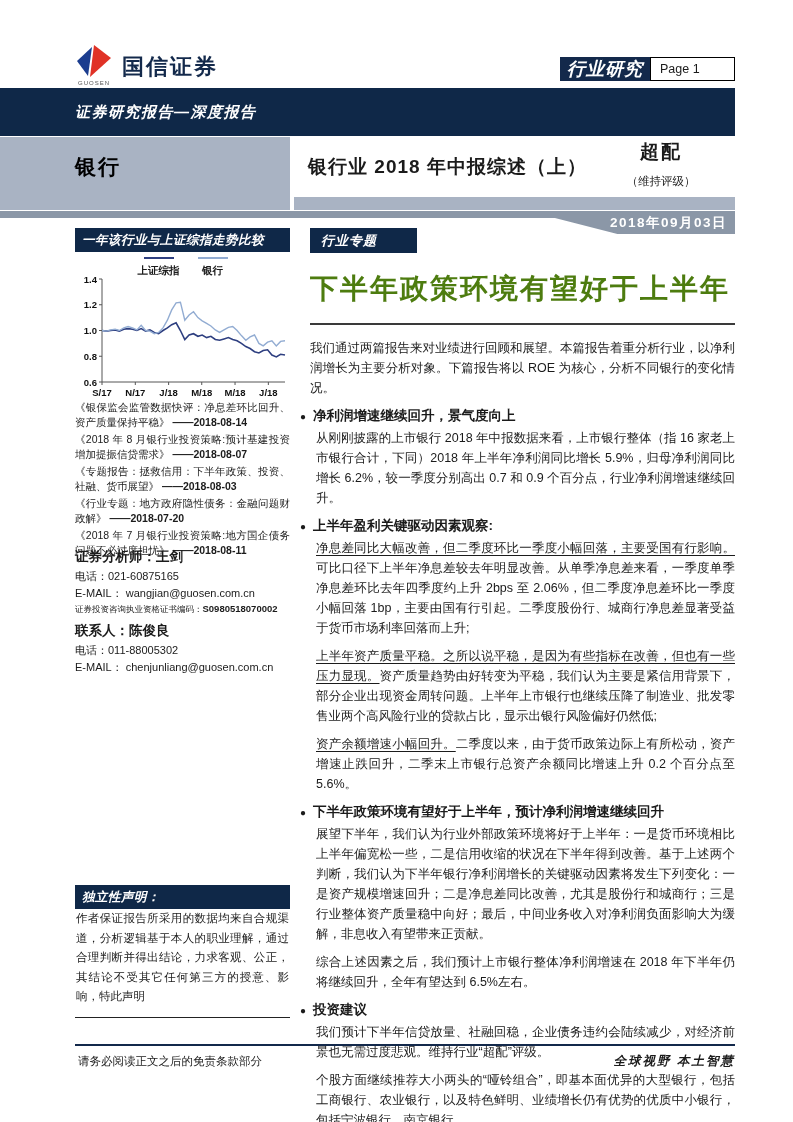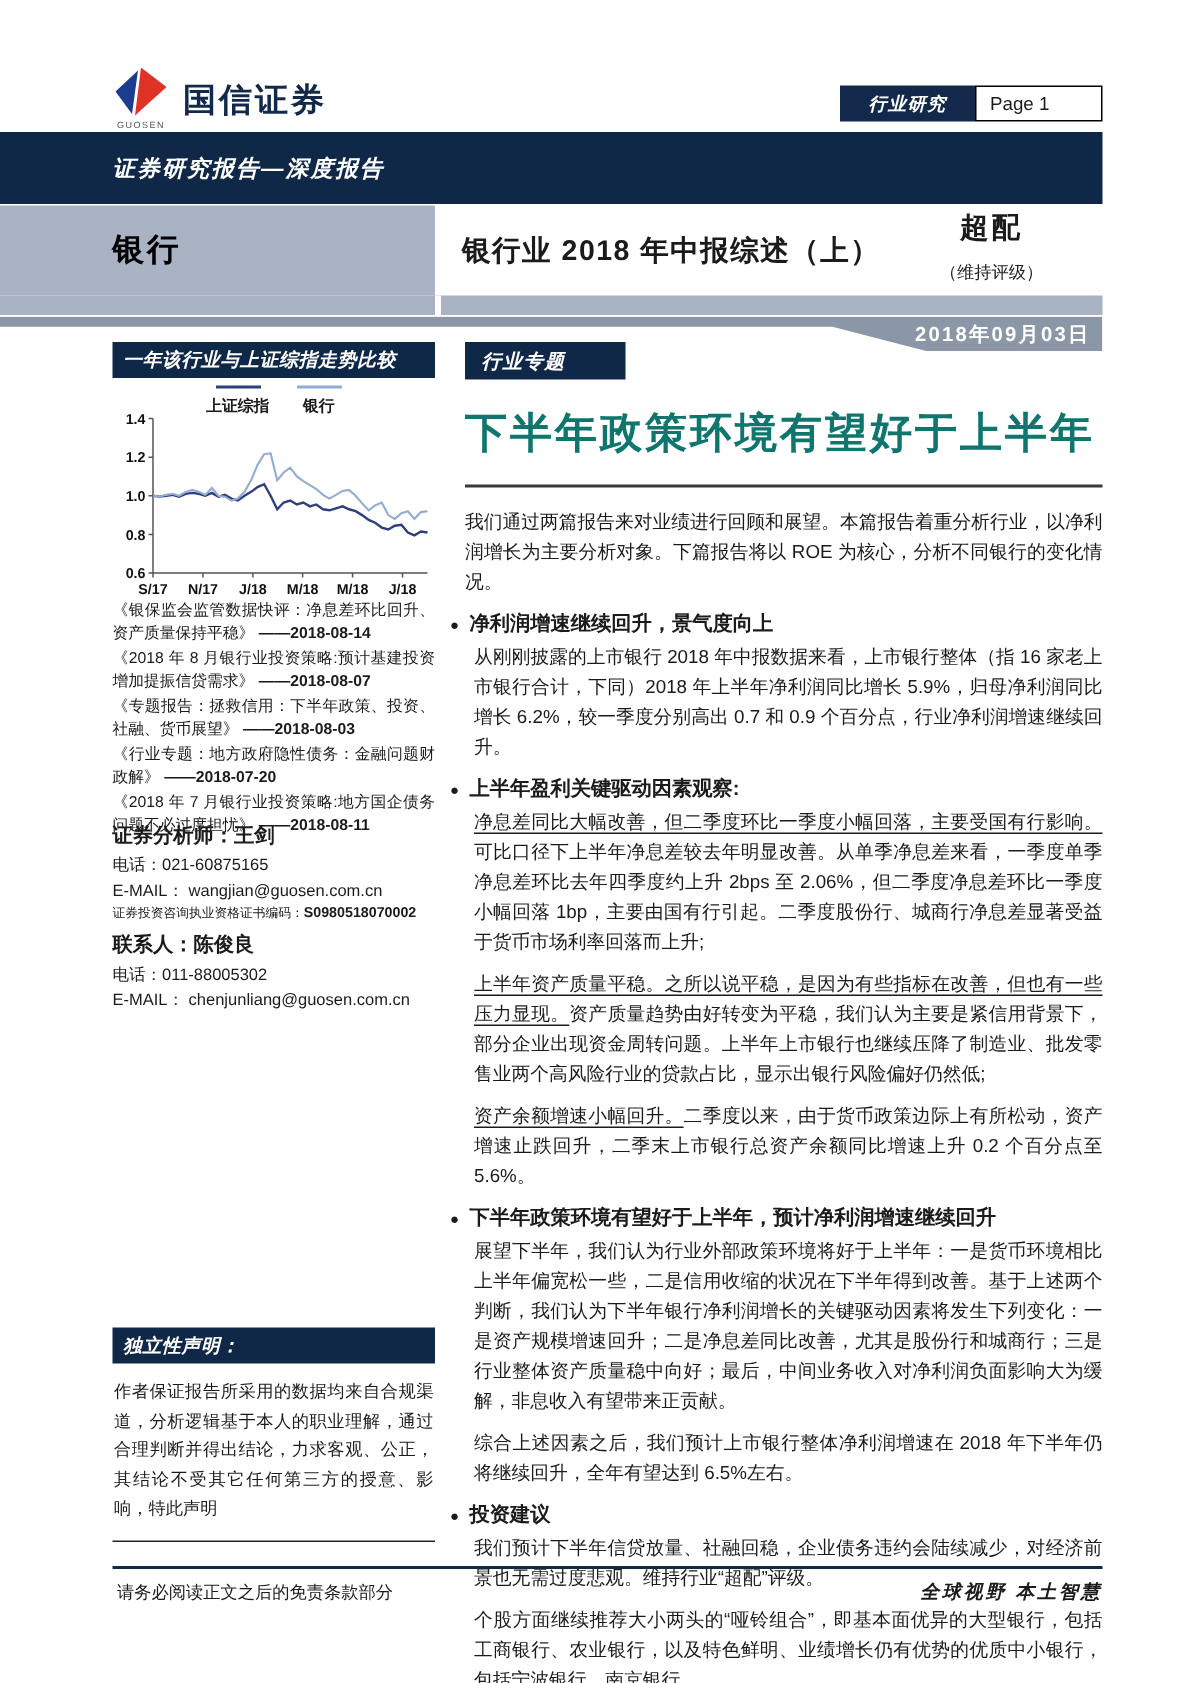--- a/index.html
+++ b/index.html
@@ -7,21 +7,21 @@
   .page {
     position:relative; width:793px; height:1122px; background:#fff;
     font-family:"Liberation Sans","DejaVu Sans",sans-serif; color:#1b1b1b; overflow:hidden;
   }
   
   .logo { position:absolute; left:74px; top:44px; display:flex; align-items:flex-start; }
   .logo-mark { width:40px; text-align:center; }
   .logo-sub { font-size:6px; color:#555; letter-spacing:1px; margin-top:-2px; }
   .logo-text { font-size:22px; font-weight:bold; color:#13294b; margin:8px 0 0 8px; letter-spacing:2px; }
   .header-boxes { position:absolute; left:560px; top:57px; width:175px; height:24px; display:flex; }
-  .box-industry { width:90px; background:#13294b; color:#fff; font-size:12px; font-weight:bold; font-style:italic;
+  .box-industry { width:90px; background:#13294b; color:#fff; font-size:18px; font-weight:bold; font-style:italic;
     display:flex; align-items:center; justify-content:center; letter-spacing:1px; }
   .box-page { flex:1; border:1.5px solid #000; background:#fff; font-size:12.5px;
     display:flex; align-items:center; padding-left:9px; }
   
   .banner { position:absolute; left:0; top:88px; width:735px; height:48px; background:#0f2848; }
   .banner-text { position:absolute; left:75px; top:15px; color:#fff; font-size:15px; font-weight:bold;
     font-style:italic; letter-spacing:1.5px; }
   
   .title-row { position:absolute; left:0; top:137px; width:735px; height:60px; }
   .sector-box { position:absolute; left:0; top:0; width:290px; height:60px; background:#a9b3c3; }
@@ -49,27 +49,27 @@
   .report-item { font-size:10.5px; line-height:15px; margin-bottom:2px; text-align:justify; }
   .rep-date { font-weight:bold; }
   .analysts { position:absolute; left:0; top:320px; width:215px; }
   .a-role { font-size:13.5px; font-weight:bold; margin-bottom:3px; }
   .a-line { font-size:11px; margin-bottom:2px; }
   .a-cert { font-size:8.5px; margin-bottom:3px; }
   .a-cert b { font-size:9.5px; }
   .analysts .a-role + .a-line { margin-top:1px; }
   .contact-block { margin-top:6px; }
   .declaration { position:absolute; left:0; top:657px; width:215px; }
-  .decl-body { margin-top:10px; font-size:11.5px; line-height:19.5px; text-align:justify; padding:0 1px; }
+  .decl-body { font-size:11.5px; line-height:19.5px; text-align:justify; padding:0 1px; }
   .decl-rule { border-top:1.5px solid #222; margin-top:10px; }
   
   .right-col { position:absolute; left:300px; top:228px; width:435px; }
   .tag-box { display:inline-block; background:#0f2848; color:#fff; font-size:13px; font-weight:bold; font-style:italic;
     height:25px; line-height:25px; padding:0 40px 14px 11px; margin-left:10px; letter-spacing:1px; }
-  .headline { margin:17px 0 0 10px; font-size:28px; font-weight:bold; letter-spacing:2px; color:#0f766e; white-space:nowrap; }
+  .headline { margin:17px 0 0 10px; font-size:28px; font-weight:bold; letter-spacing:2px; color:#4d7c0f; white-space:nowrap; }
   .headline-rule { border-top:2px solid #3a3a3a; margin:15px 0 0 10px; }
   .intro { margin:13px 0 0 10px; font-size:12.5px; line-height:20px; text-align:justify; }
   .sec { margin-top:9px; }
   .sec-heading { display:flex; align-items:baseline; font-size:13.5px; font-weight:bold; margin-bottom:3px; }
   .bullet { font-size:10px; margin-right:7px; }
   .sec-body p { font-size:12.5px; line-height:20px; text-align:justify; margin:3px 0 8px 16px; }
   .u { text-decoration:underline; text-underline-offset:3px; }
   
   .footer-rule { position:absolute; left:75px; top:1044px; width:660px; border-top:2.5px solid #13294b; }
   .footer-left { position:absolute; left:78px; top:1054px; font-size:11.5px; }

